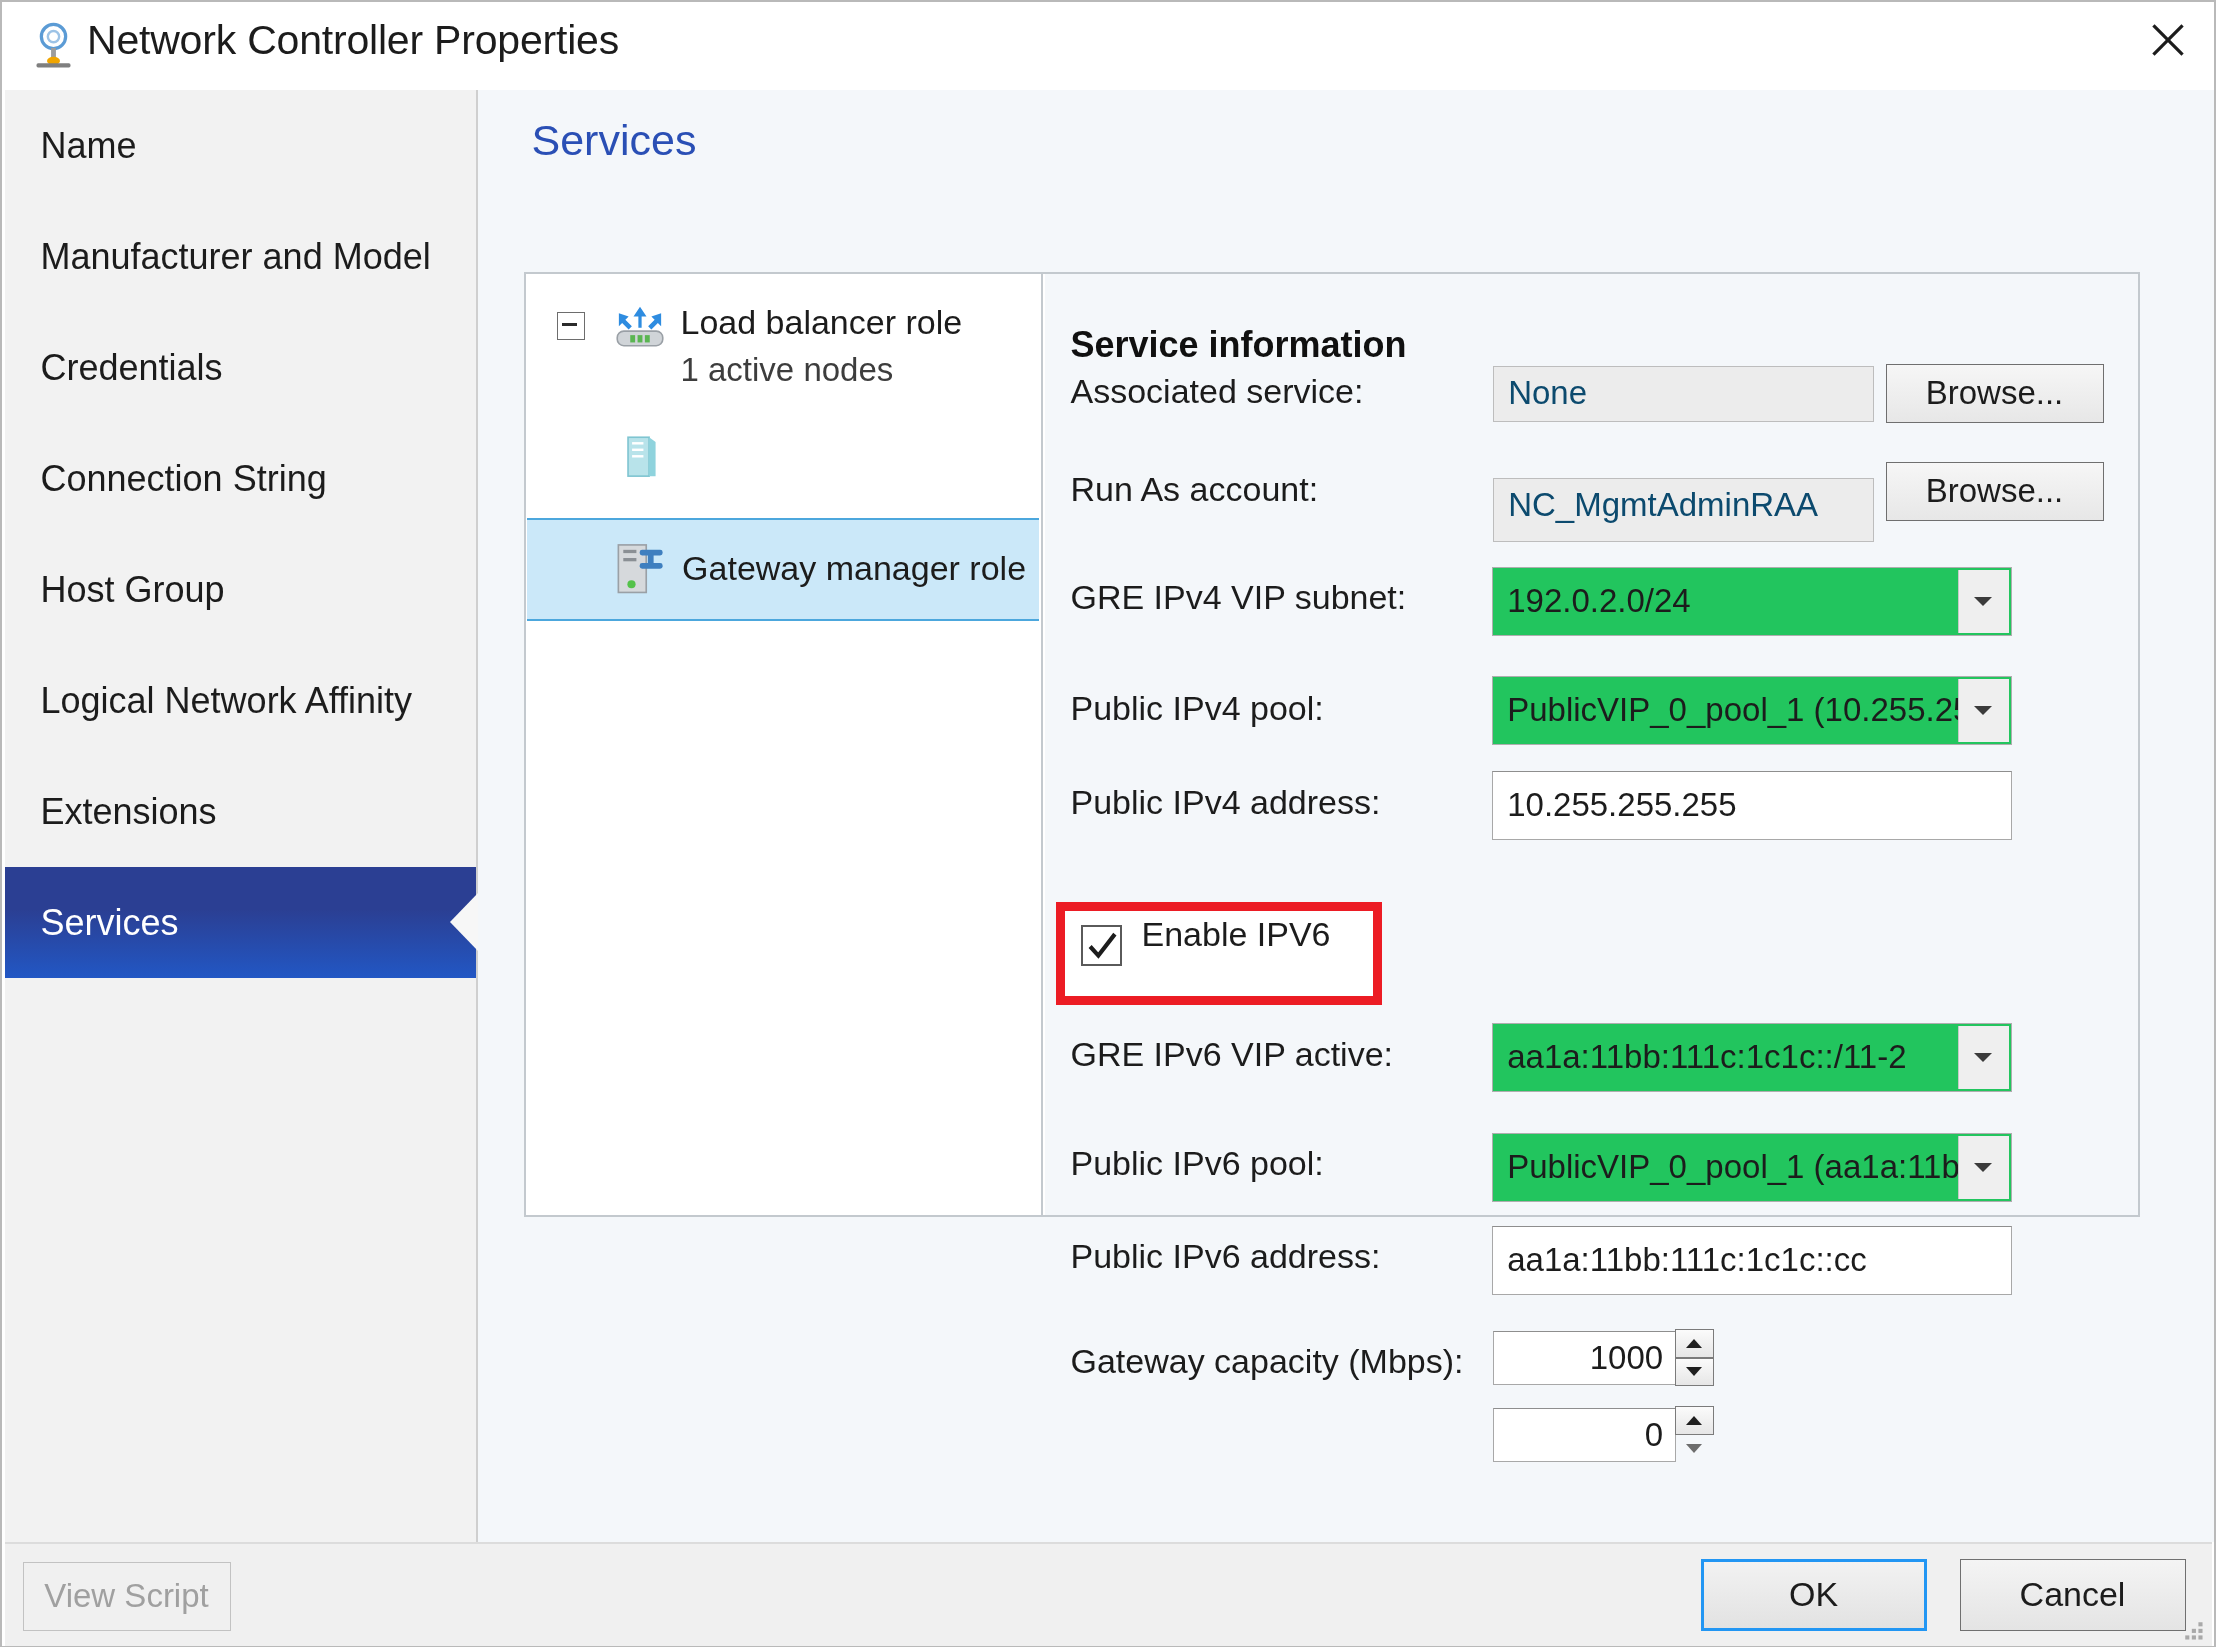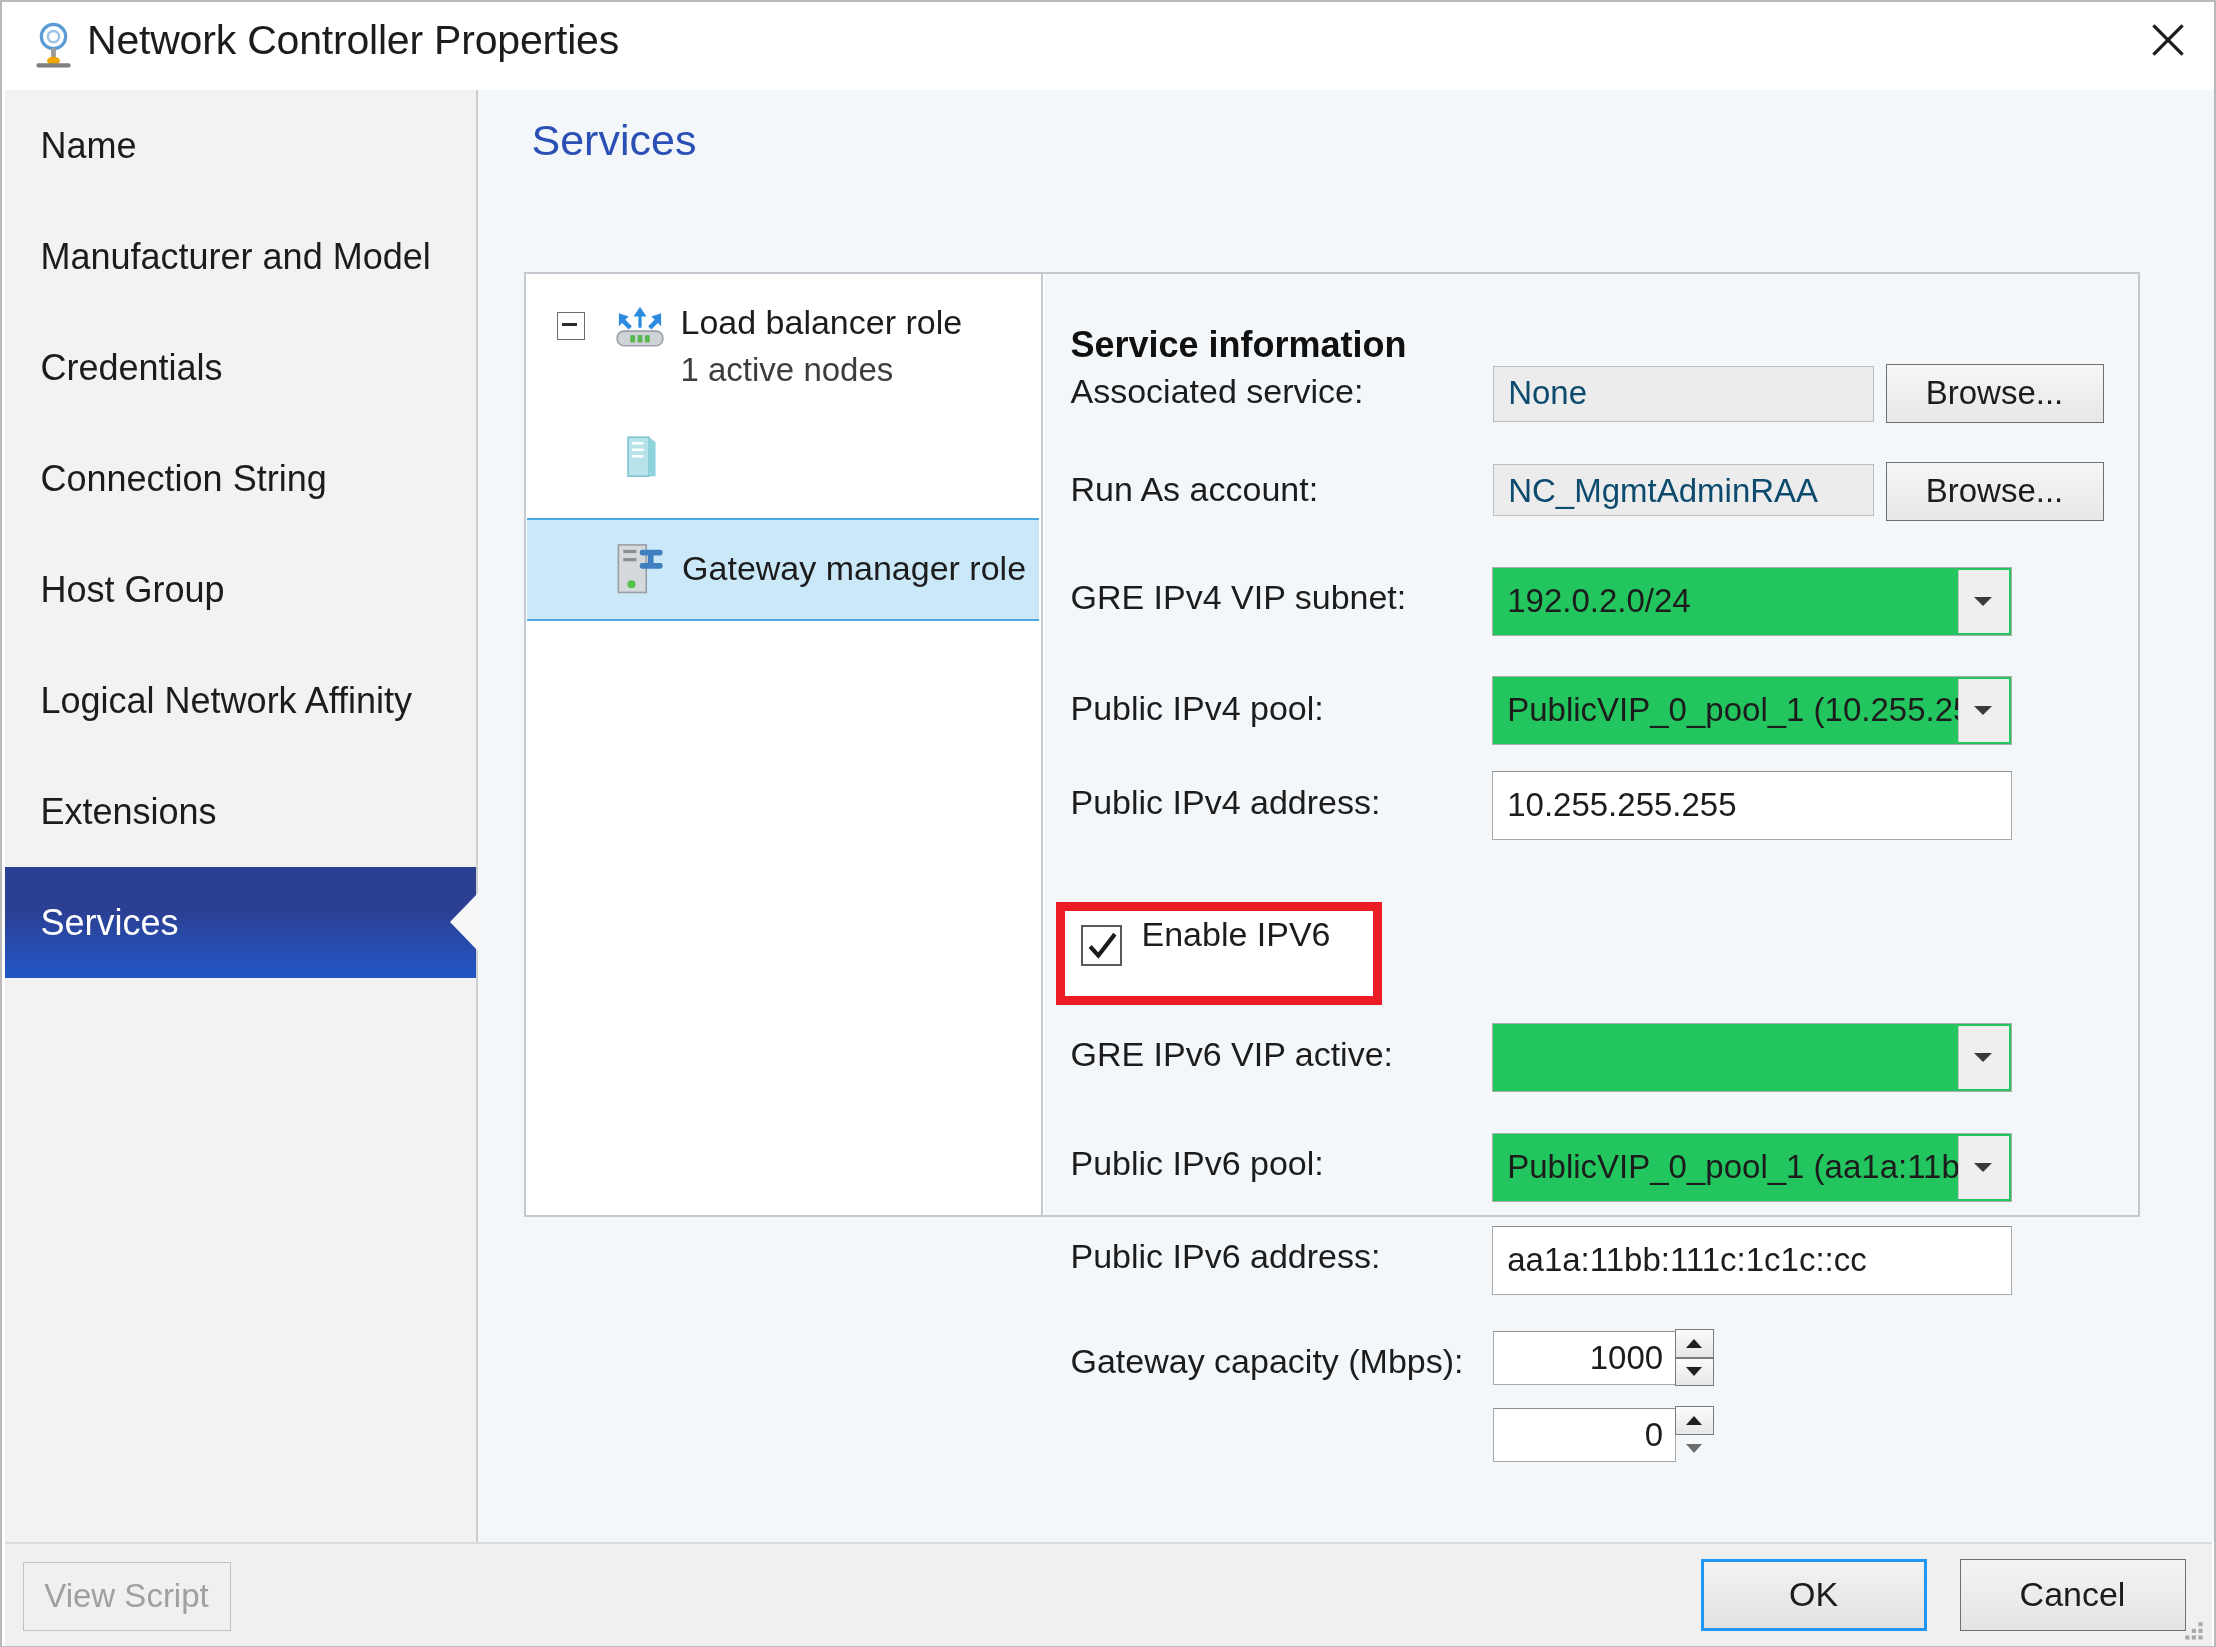--- a/index.html
+++ b/index.html
@@ -479,21 +479,21 @@
         </div>
 
         <div id="info-panel">
           <div id="info-title">Service information</div>
 
           <div class="field-label" style="left:26px;top:98px;">Associated service:</div>
           <div class="textbox disabled" style="left:448px;top:92px;width:381px;height:56px;">None</div>
           <div class="btn" style="left:841px;top:90px;width:218px;height:59px;line-height:56px;">Browse...</div>
 
           <div class="field-label" style="left:26px;top:196px;">Run As account:</div>
-          <div class="textbox disabled" style="left:448px;top:190px;width:381px;height:52px;">NC_MgmtAdminRAA</div>
+          <div class="textbox disabled" style="left:448px;top:204px;width:381px;height:64px;">NC_MgmtAdminRAA</div>
           <div class="btn" style="left:841px;top:188px;width:218px;height:59px;line-height:56px;">Browse...</div>
 
           <div class="field-label" style="left:26px;top:304px;">GRE IPv4 VIP subnet:</div>
           <div class="combo" style="left:447px;top:293px;width:520px;height:69px;line-height:65px;">
             <span class="cv">192.0.2.0/24</span>
             <span class="combo-arrow"></span>
           </div>
 
           <div class="field-label" style="left:26px;top:415px;">Public IPv4 pool:</div>
           <div class="combo" style="left:447px;top:402px;width:520px;height:69px;line-height:65px;">
@@ -507,20 +507,21 @@
           <div id="ipv6-highlight"></div>
           <div id="ipv6-check">
             <svg width="33" height="33" viewBox="0 0 40 40">
               <polyline points="5,20 15,31 35,5" fill="none" stroke="#1c1c1c" stroke-width="5"></polyline>
             </svg>
           </div>
           <div id="ipv6-label">Enable IPV6</div>
 
           <div class="field-label" style="left:26px;top:761px;">GRE IPv6 VIP active:</div>
           <div class="combo" style="left:447px;top:749px;width:520px;height:69px;line-height:65px;">
+            <span class="cv">aa1a:11bb:111c:1c1c::/11-2</span>
             <span class="combo-arrow"></span>
           </div>
 
           <div class="field-label" style="left:26px;top:870px;">Public IPv6 pool:</div>
           <div class="combo" style="left:447px;top:859px;width:520px;height:69px;line-height:65px;">
             <span class="cv">PublicVIP_0_pool_1 (aa1a:11bb:</span>
             <span class="combo-arrow"></span>
           </div>
 
           <div class="field-label" style="left:26px;top:963px;">Public IPv6 address:</div>

